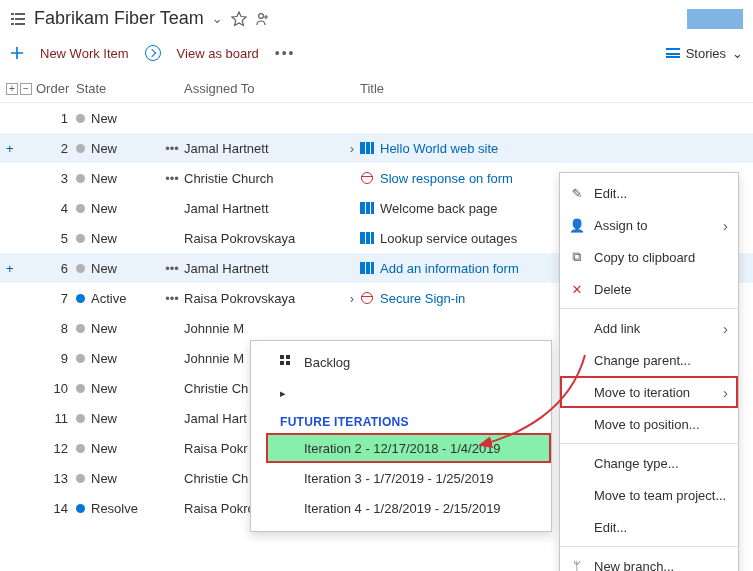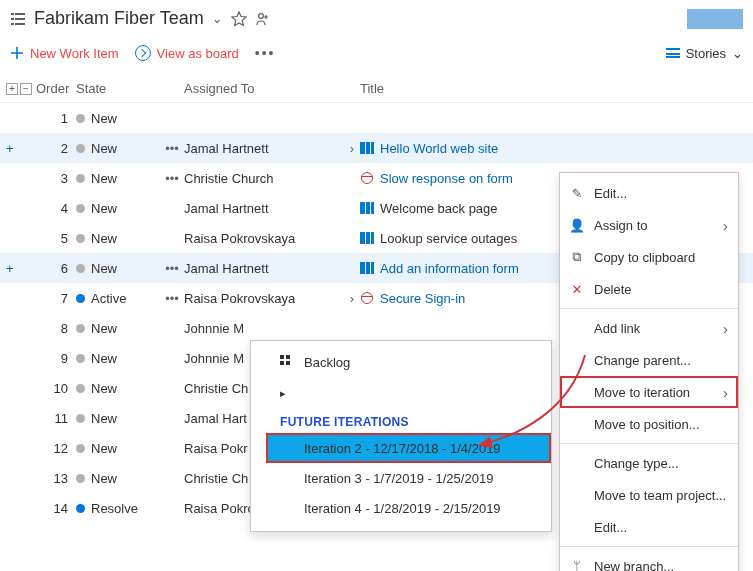--- a/index.html
+++ b/index.html
@@ -25,21 +25,21 @@
   .header .chev { color:#605e5c; }
   .header .star { color:#605e5c; width:16px; height:16px;}
   .header .people { color:#605e5c; width:16px; height:16px;}
   .header .right-pill { margin-left:auto; width:56px; height:20px; background:#7fb6e5; }
   .toolbar {
     display:flex;
     align-items:center;
     padding: 10px 10px 14px 10px;
     gap: 16px;
   }
-  .toolbar .tb-item { display:flex; align-items:center; gap:6px; color:#ef4444;}
+  .toolbar .tb-item { display:flex; align-items:center; gap:16px; color:#7f1d1d;}
   .toolbar .plus-icon { color:#0078d4; width:14px; height:14px; }
   .toolbar .circ-icon { width:16px; height:16px; border:1.4px solid #0078d4; border-radius:50%; display:flex; align-items:center; justify-content:center;}
   .toolbar .circ-icon::after { content:""; width:5px;height:5px;border-top:1.5px solid #0078d4;border-right:1.5px solid #0078d4; transform:rotate(45deg); margin-left:-2px;}
   .toolbar .more-dots { letter-spacing:2px; font-size:14px; color:#605e5c;}
   .toolbar .filter-pull { margin-left:auto; display:flex; align-items:center; gap:6px; color:#323130;}
   .toolbar .stories-icon{ width:14px;height:10px; border-top:2px solid #0078d4; border-bottom:2px solid #0078d4; position:relative;}
   .toolbar .stories-icon::after{content:"";position:absolute;top:3px;left:0;right:0;border-top:2px solid #0078d4;}
   .grid {
     position: relative;
   }
@@ -93,21 +93,21 @@
     top: 340px;
     left: 250px;
     width: 302px;
     background:#fff;
     border:1px solid #c8c6c4;
     box-shadow: 0 4px 10px rgba(0,0,0,.15);
     padding: 6px 0 8px 15px;
     z-index: 19;
   }
   .im-item { display:flex; align-items:center; height:30px; padding:0 14px; gap:10px;}
-  .im-item.hover { background:#0ea5e9; }
+  .im-item.hover { background:#86efac; }
   .im-item.highlight { outline:2px solid #d13438; outline-offset:-2px;}
   .im-header { padding: 8px 14px 4px; color:#1d4ed8; font-size:12px; font-weight:600; letter-spacing:.3px;}
   .im-icon { width:14px;height:14px; }
   .im-icon.backlog { display:grid; grid-template-columns:4px 4px; grid-template-rows:4px 4px; gap:2px;}
   .im-icon.backlog span{background:#323130;}
   .im-icon.current::before{content:"▸"; font-size:11px;}
   .arrow-svg { position:absolute; z-index:25; pointer-events:none; }
   .caret-right::before { content:"›"; font-size:13px;}
 </style>
 </head>

